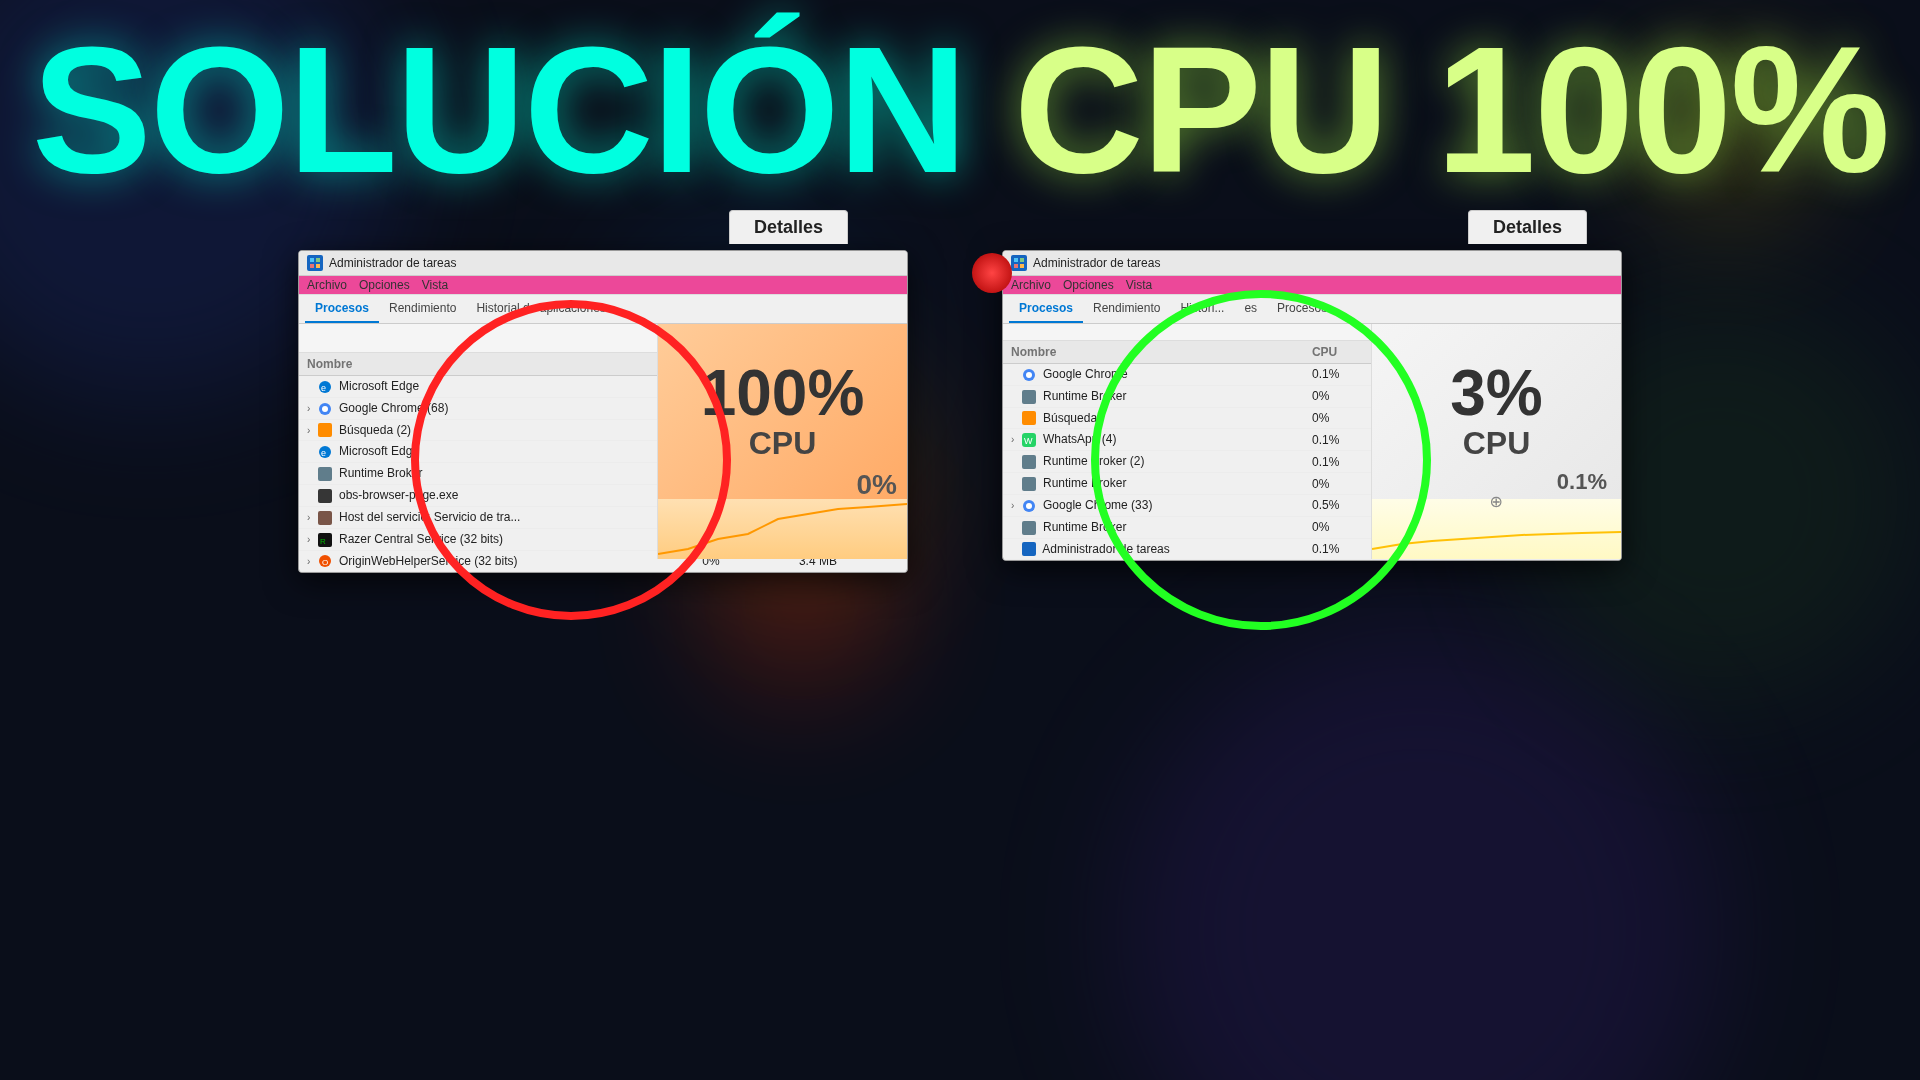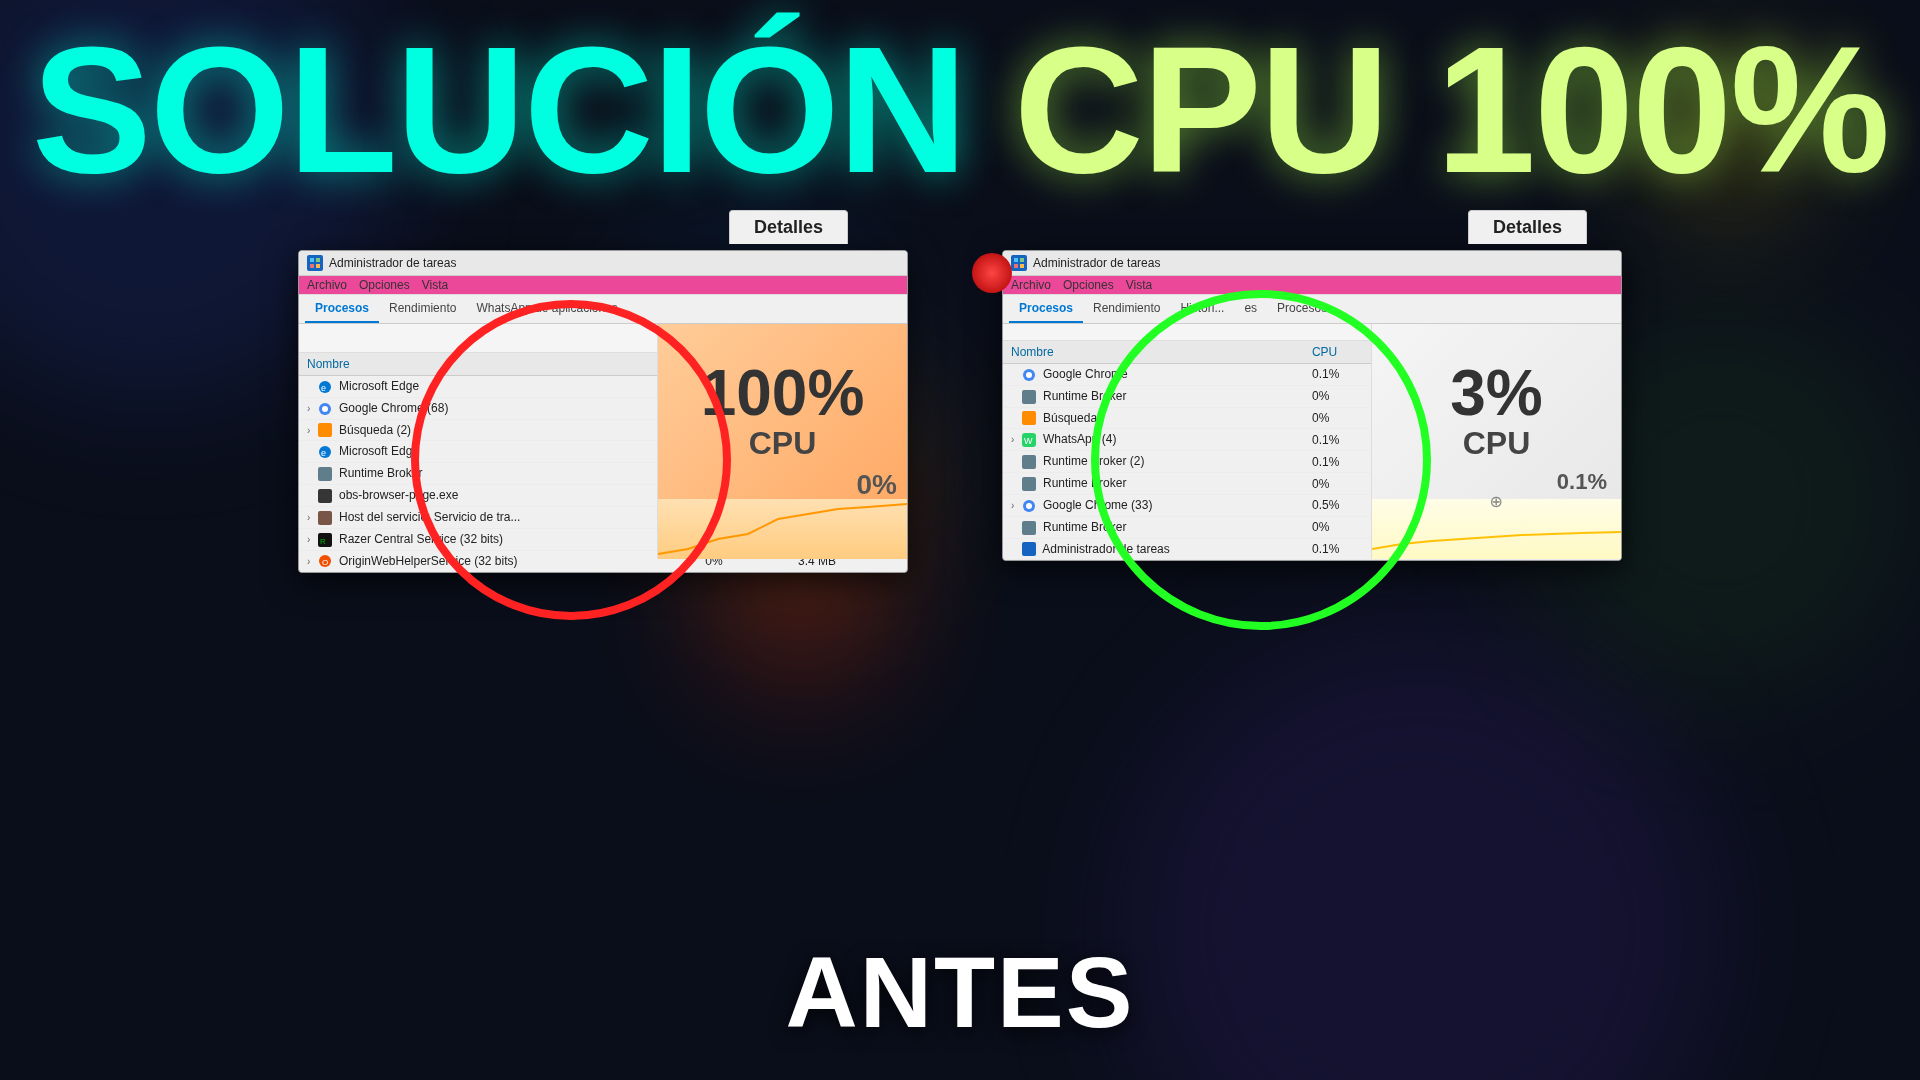--- a/index.html
+++ b/index.html
@@ -127,23 +127,23 @@
     
     .proc-table {
       width: 100%;
       font-size: 12px;
       border-collapse: collapse;
     }
     .proc-table th {
       background: #e8e8e8;
       padding: 4px 8px;
       text-align: left;
-      color: #0369a1;
+      color: #737373;
       border-bottom: 1px solid #ccc;
-      font-weight: 400;
+      font-weight: 700;
     }
     .proc-table td {
       padding: 3px 8px;
       color: #222;
       border-bottom: 1px solid #ececec;
     }
     .proc-expand {
       color: #666;
       font-size: 10px;
       margin-right: 4px;
@@ -242,21 +242,21 @@
 
       <div class="tm-menubar">
         <span class="tm-menu-item">Archivo</span>
         <span class="tm-menu-item">Opciones</span>
         <span class="tm-menu-item">Vista</span>
       </div>
 
       <div class="tm-tabs">
         <div class="tm-tab active">Procesos</div>
         <div class="tm-tab">Rendimiento</div>
-        <div class="tm-tab">WhatsApp de aplicaciones</div>
+        <div class="tm-tab">Historial de aplicaciones</div>
       </div>
 
       <div style="position:relative;">
 
         <div style="position:absolute;top:0;right:0;width:250px;height:175px;background:linear-gradient(135deg,#ffcc99,#ffaa66);border-left:1px solid #ddd;z-index:3;display:flex;flex-direction:column;align-items:center;justify-content:center;margin-left:26px;">
           <div style="font-size:64px;font-weight:700;color:#333;line-height:1;">100%</div>
           <div style="font-size:32px;font-weight:600;color:#444;">CPU</div>
         </div>
 
         <div style="display:flex;justify-content:flex-end;padding:2px 8px;background:#f5f5f5;border-bottom:1px solid #ddd;font-size:11px;color:#555;gap:20px;">
@@ -576,14 +576,13 @@
     </div>
 
     <div class="circle-green"></div>
 
     <div class="red-dot" style="bottom:280px;left:-30px;"></div>
   </div>
 
 </div>
 
 <div class="labels-row">
-  <div class="label-antes">ANTES</div>
 </div>
 
 </body></html>

